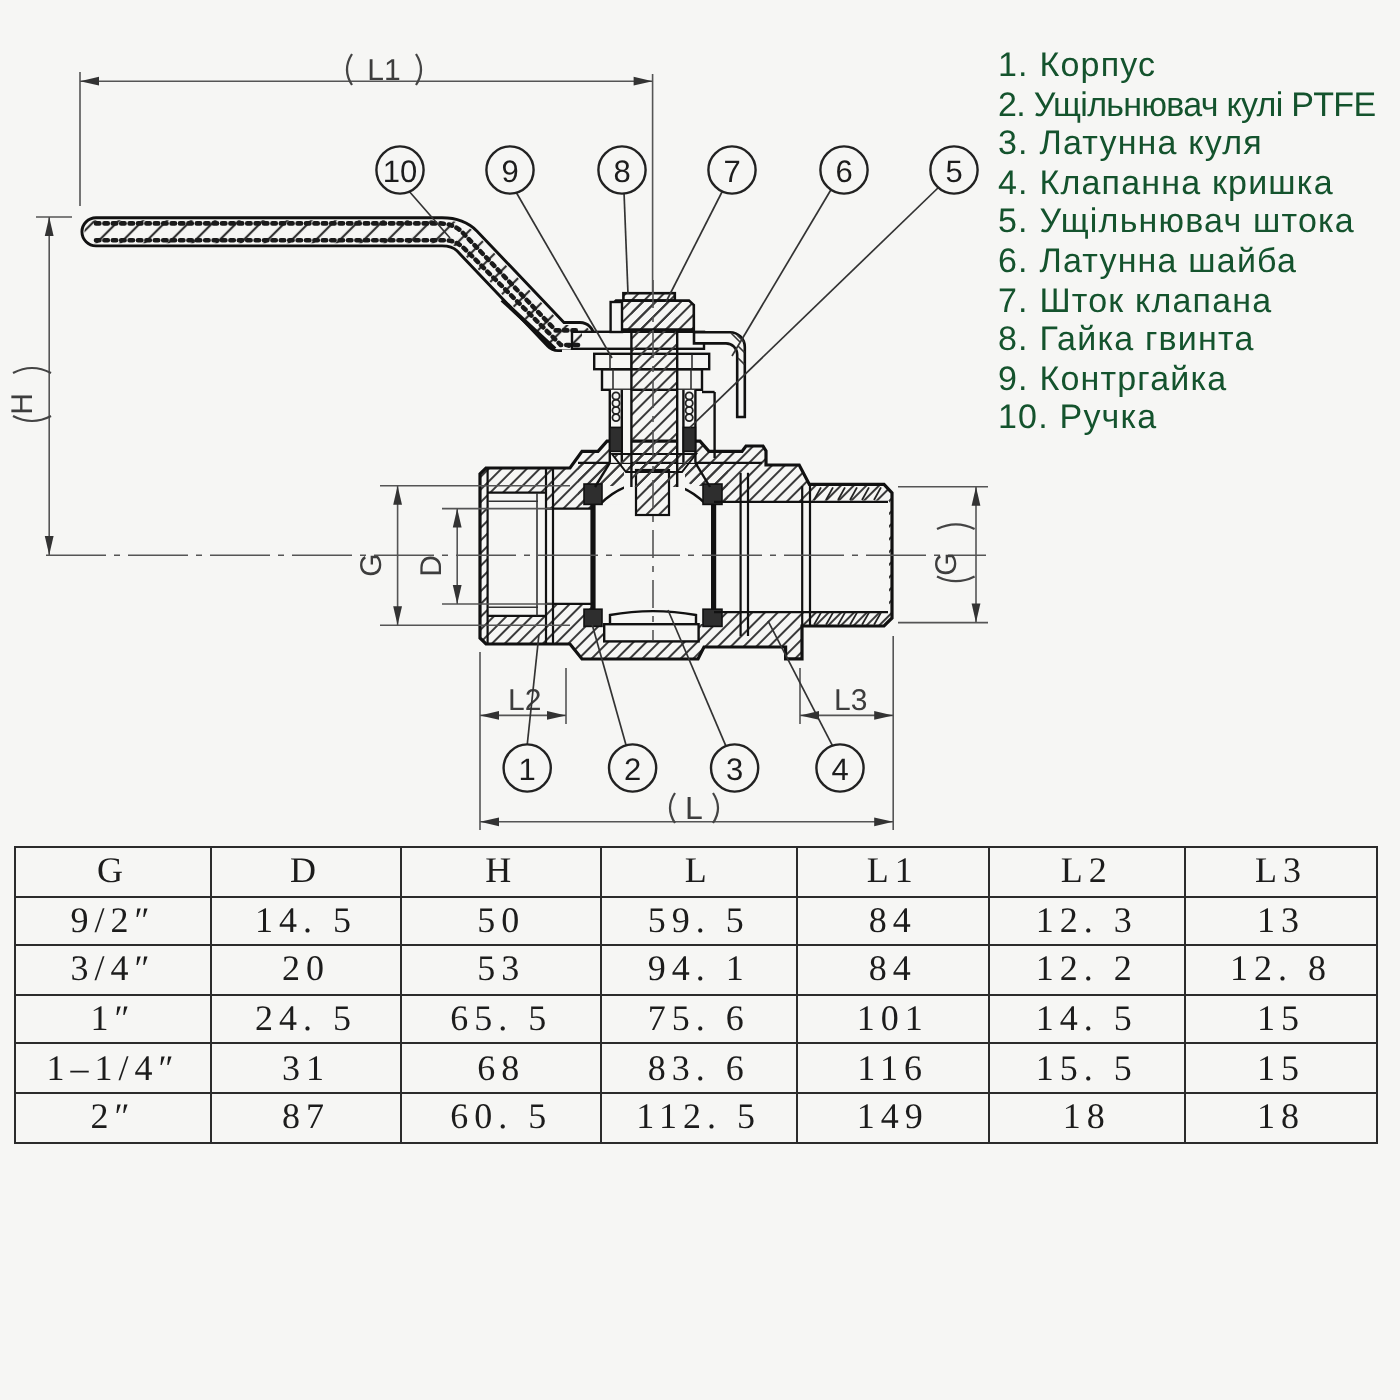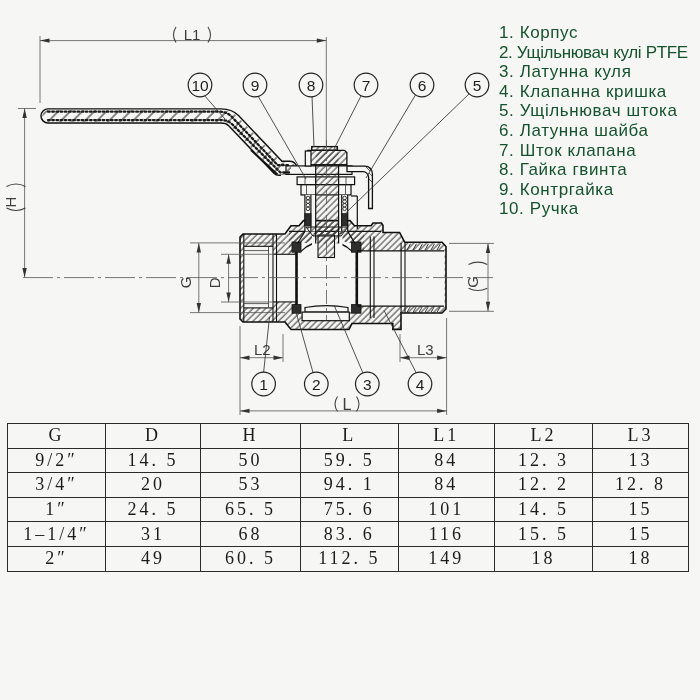--- a/index.html
+++ b/index.html
@@ -353,21 +353,21 @@
         <td>1–1/4″</td>
         <td>31</td>
         <td>68</td>
         <td>83. 6</td>
         <td>116</td>
         <td>15. 5</td>
         <td>15</td>
       </tr>
 <tr>
         <td>2″</td>
-        <td>49</td>
+        <td>87</td>
         <td>60. 5</td>
         <td>112. 5</td>
         <td>149</td>
         <td>18</td>
         <td>18</td>
       </tr>
 </tbody>
   </table>
 
 </body></html>

